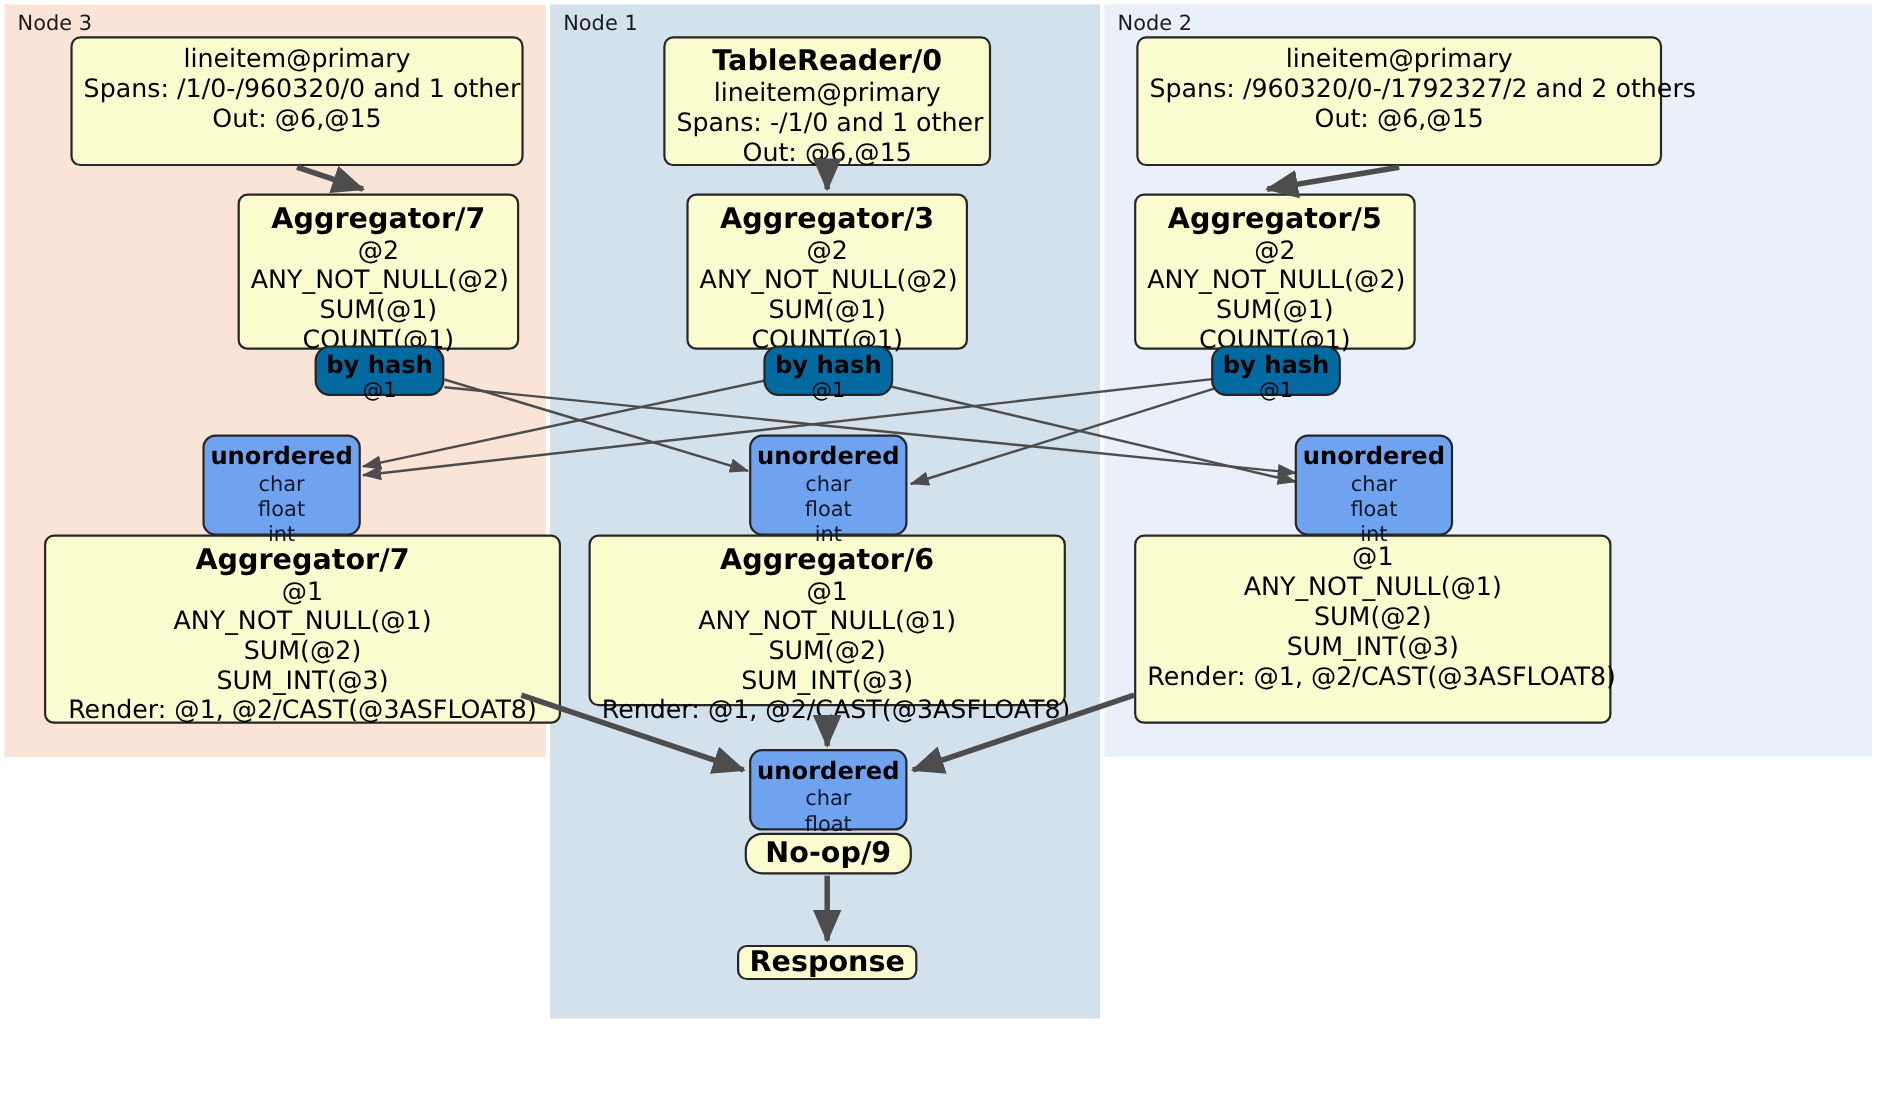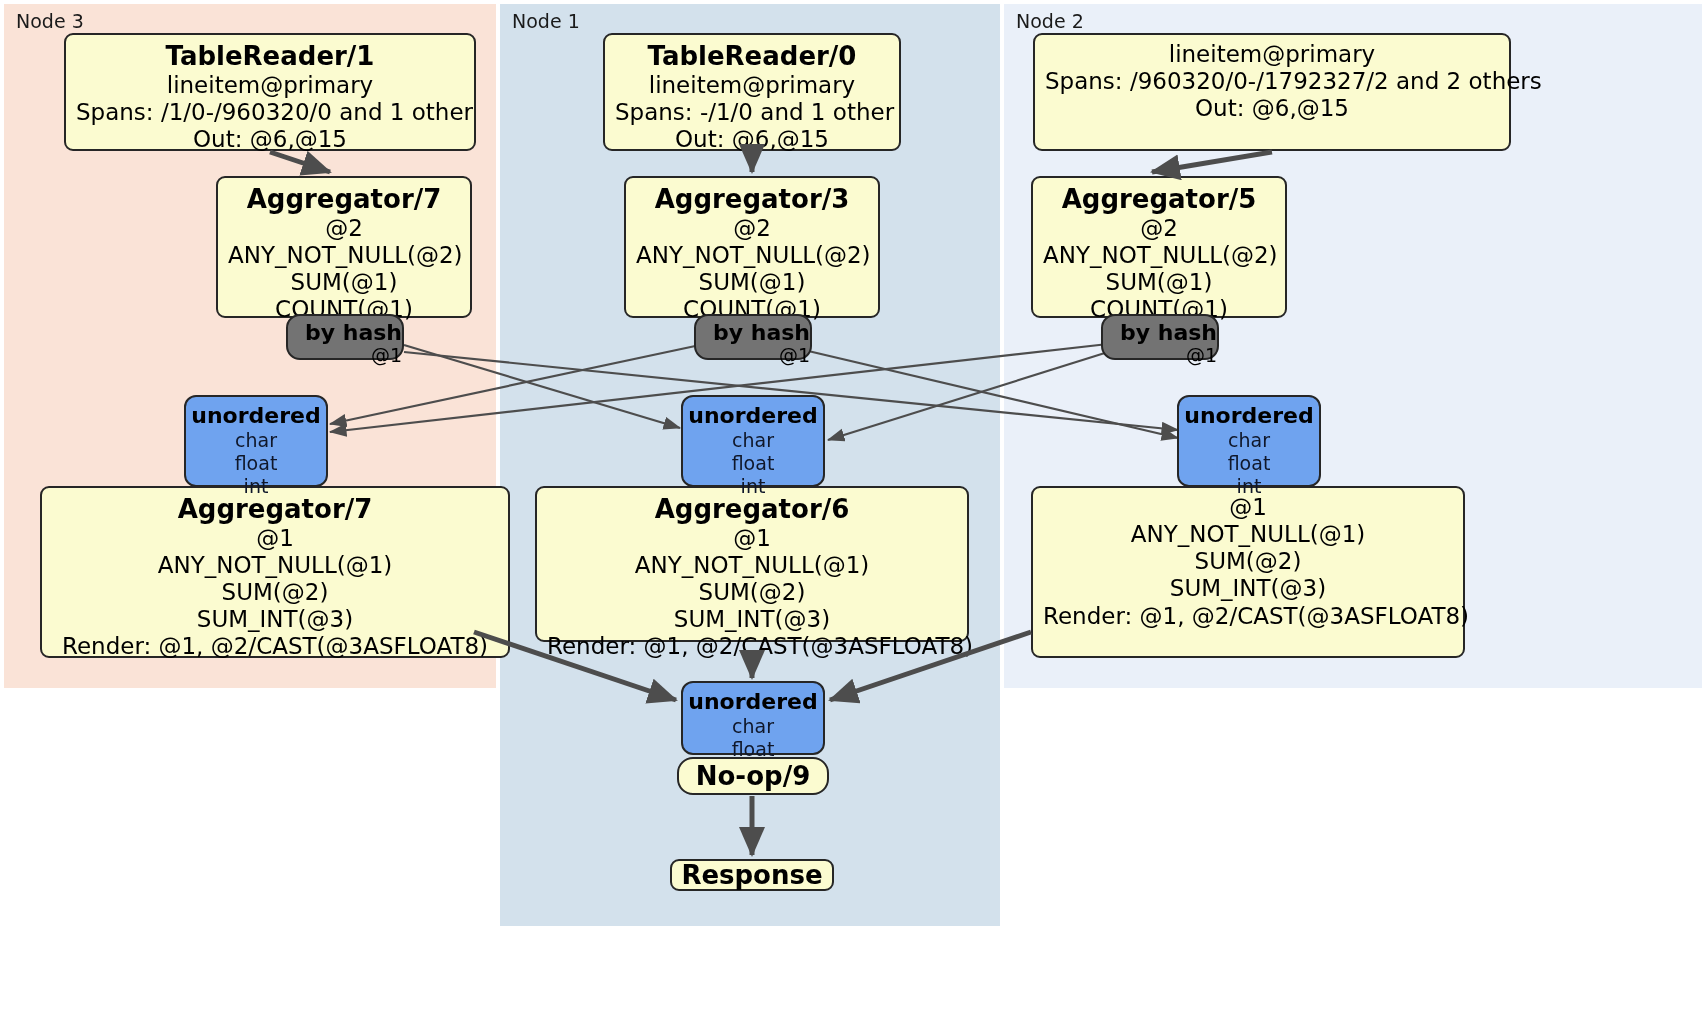--- a/index.html
+++ b/index.html
@@ -77,24 +77,24 @@
     font-weight: bold;
     font-size: 26px;
     color: #000;
     white-space: nowrap;
   }
 
   
   .router {
     position: absolute;
     box-sizing: border-box;
-    background: #737373;
+    background: #0369a1;
     border: 2px solid #262626;
     border-radius: 14px;
-    text-align: right;
+    text-align: center;
     padding-top: 4px;
     z-index: 8;
   }
   .router .title {
     font-weight: bold;
     font-size: 22px;
     line-height: 1.15;
     color: #000;
     white-space: nowrap;
   }
@@ -177,21 +177,20 @@
 
       <line x1="700" y1="345" x2="330" y2="424" marker-end="url(#ar-thin)"></line>
       <line x1="804" y1="350" x2="1178" y2="438" marker-end="url(#ar-thin)"></line>
 
       <line x1="1108" y1="344" x2="330" y2="432" marker-end="url(#ar-thin)"></line>
       <line x1="1108" y1="352" x2="828" y2="440" marker-end="url(#ar-thin)"></line>
     </g>
   </svg>
 
   <div class="proc" style="left:64px; top:33px; width:412px; height:118px;">
-    <div class="title">TableReader/1</div>
     <div class="line">lineitem@primary</div>
     <div class="line">Spans: /1/0-/960320/0 and 1 other</div>
     <div class="line">Out: @6,@15</div>
   </div>
 
   <div class="proc" style="left:603px; top:33px; width:298px; height:118px;">
     <div class="title">TableReader/0</div>
     <div class="line">lineitem@primary</div>
     <div class="line">Spans: -/1/0 and 1 other</div>
     <div class="line">Out: @6,@15</div>

